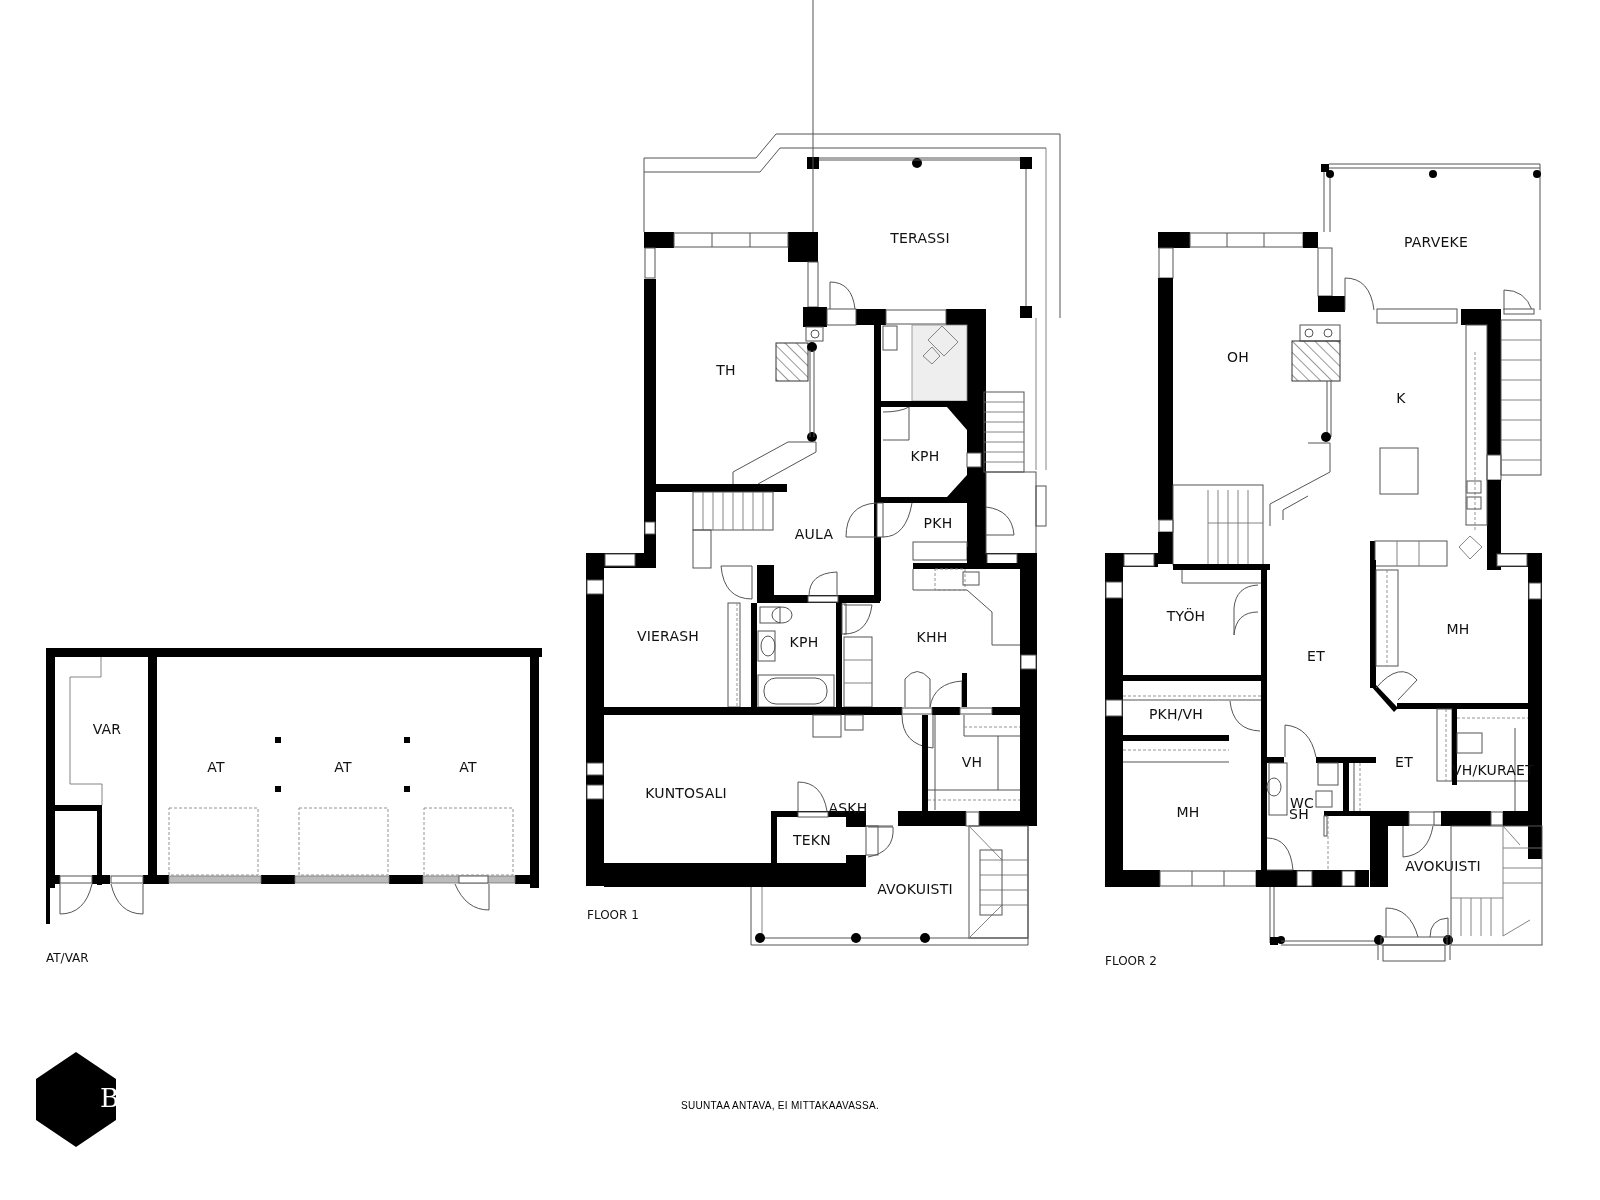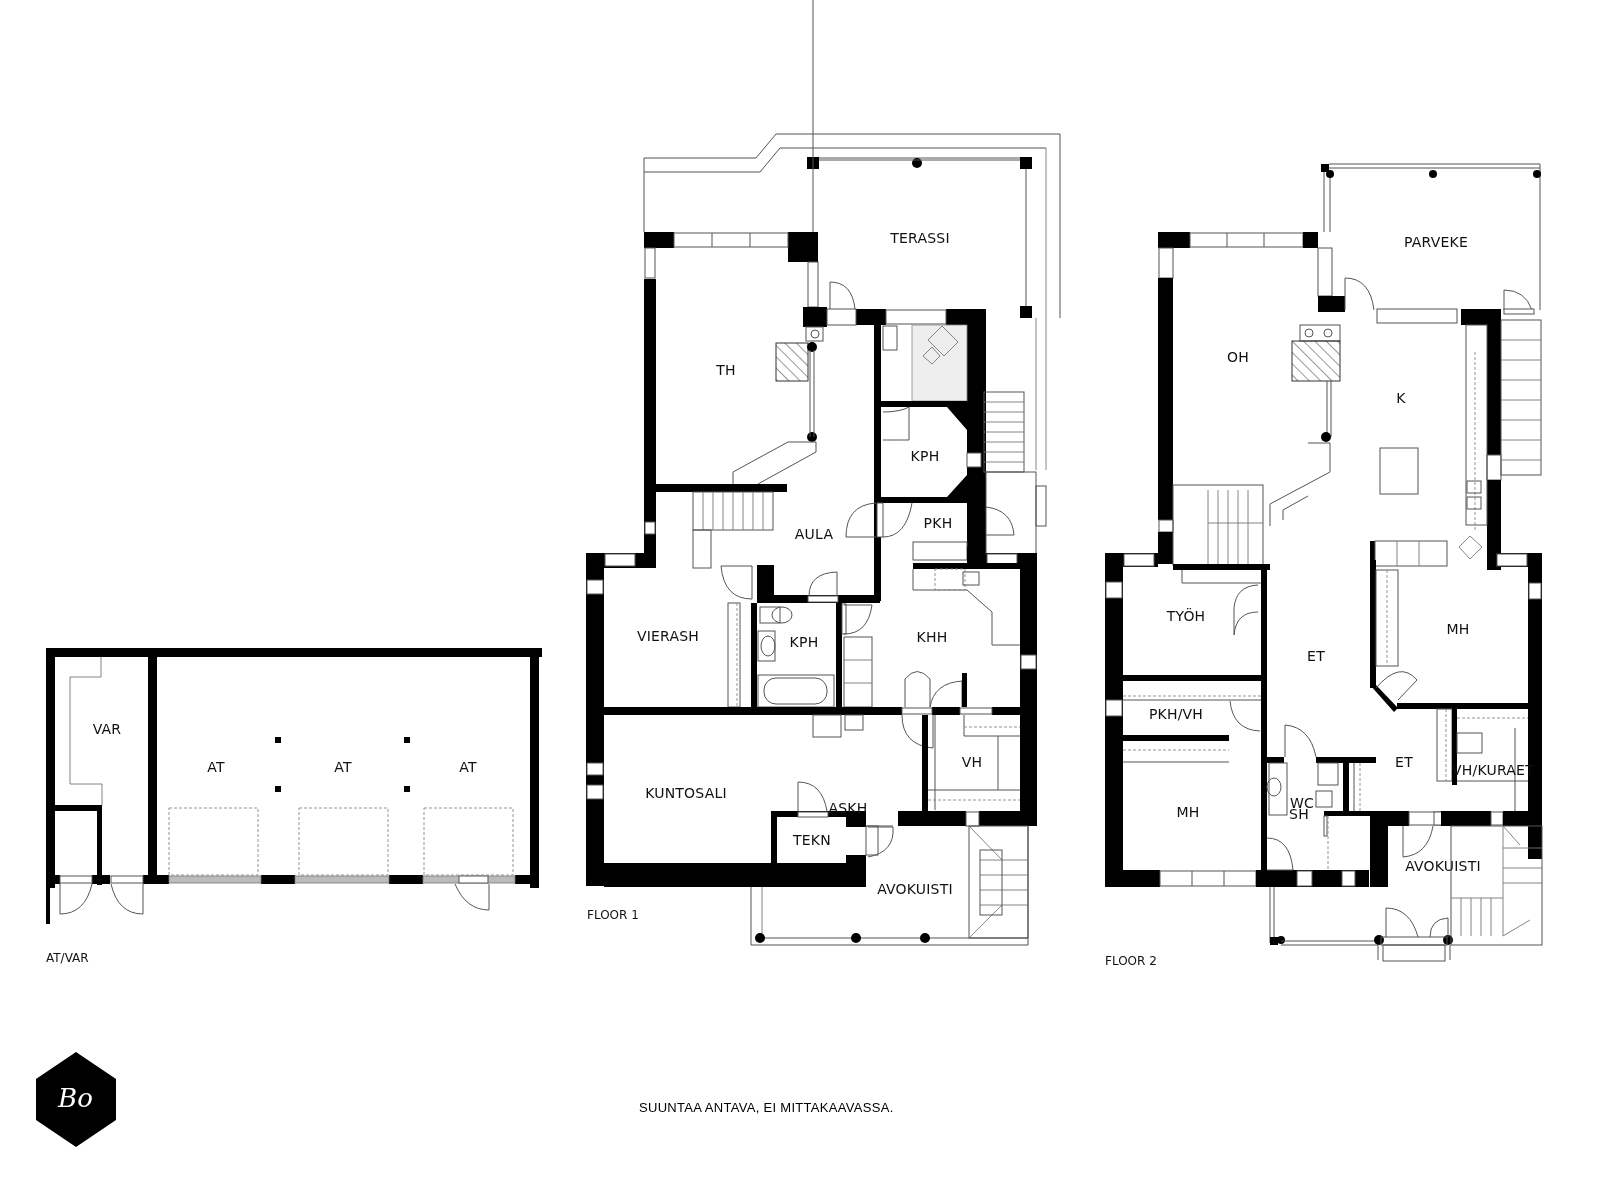--- a/index.html
+++ b/index.html
@@ -11,26 +11,26 @@
     .thin2 { fill: none; stroke: #777; stroke-width: 0.9; }
     .dash { fill: none; stroke: #888; stroke-width: 0.9; stroke-dasharray: 3 2; }
     .win { fill: #fff; stroke: #555; stroke-width: 1; }
     .gwin { fill: #bbb; stroke: #777; stroke-width: 0.8; }
     .col { fill: #000; }
     .stair { fill: #eee; stroke: #888; stroke-width: 0.8; }
     .hatch { fill: url(#hatch); stroke: #333; stroke-width: 1; }
     .lbl { position: absolute; font-size: 14px; color: #111; white-space: nowrap;
            transform: translate(-50%, -50%); letter-spacing: 0.2px; }
     .floor-lbl { position: absolute; font-size: 12px; color: #111; white-space: nowrap; }
-    .footer { position: absolute; left: 639px; top: 1100px; font-size: 13px; color: #000;
+    .footer { position: absolute; left: 681px; top: 1100px; font-size: 10px; color: #000;
               font-family: "Liberation Sans", sans-serif; letter-spacing: 0.3px; }
     .logo { position: absolute; left: 36px; top: 1052px; width: 80px; height: 92px; }
     .logo-text { position: absolute; left: 0; top: 0; width: 79px; height: 92px; display: flex;
                  align-items: center; justify-content: center; color: #fff;
-                 font-family: "DejaVu Serif", serif; font-style: italic; font-size: 26px; }
+                 font-family: "DejaVu Serif", serif; font-size: 26px; padding-left: 42px; }
   </style>
 </head>
 <body>
 
 <svg class="plan" viewBox="0 0 1600 1200" xmlns="http://www.w3.org/2000/svg">
   <defs>
     <pattern id="hatch" width="8" height="8" patternUnits="userSpaceOnUse" patternTransform="rotate(-45)">
       <line x1="0" y1="0" x2="0" y2="8" stroke="#333" stroke-width="1"></line>
     </pattern>
   </defs>

